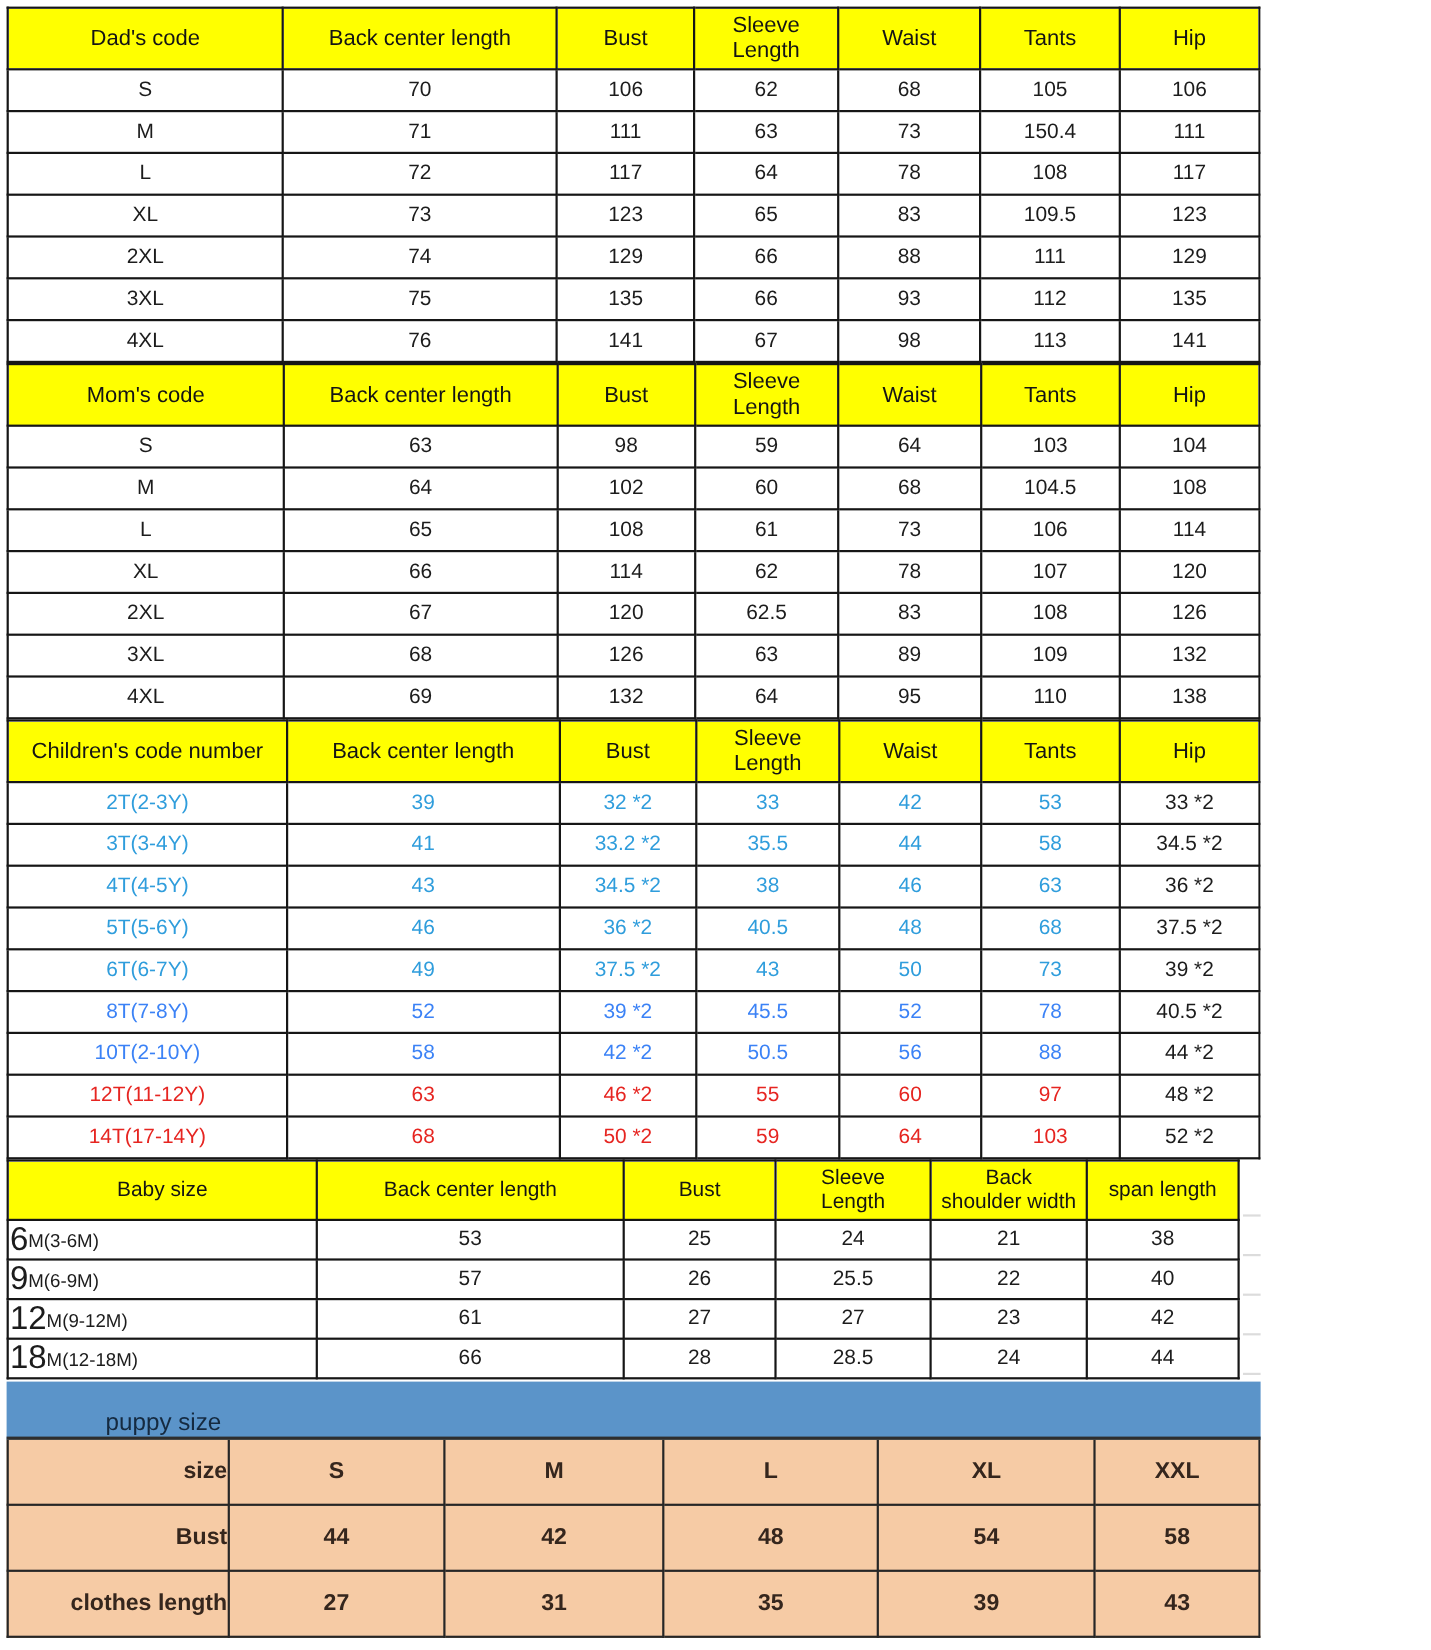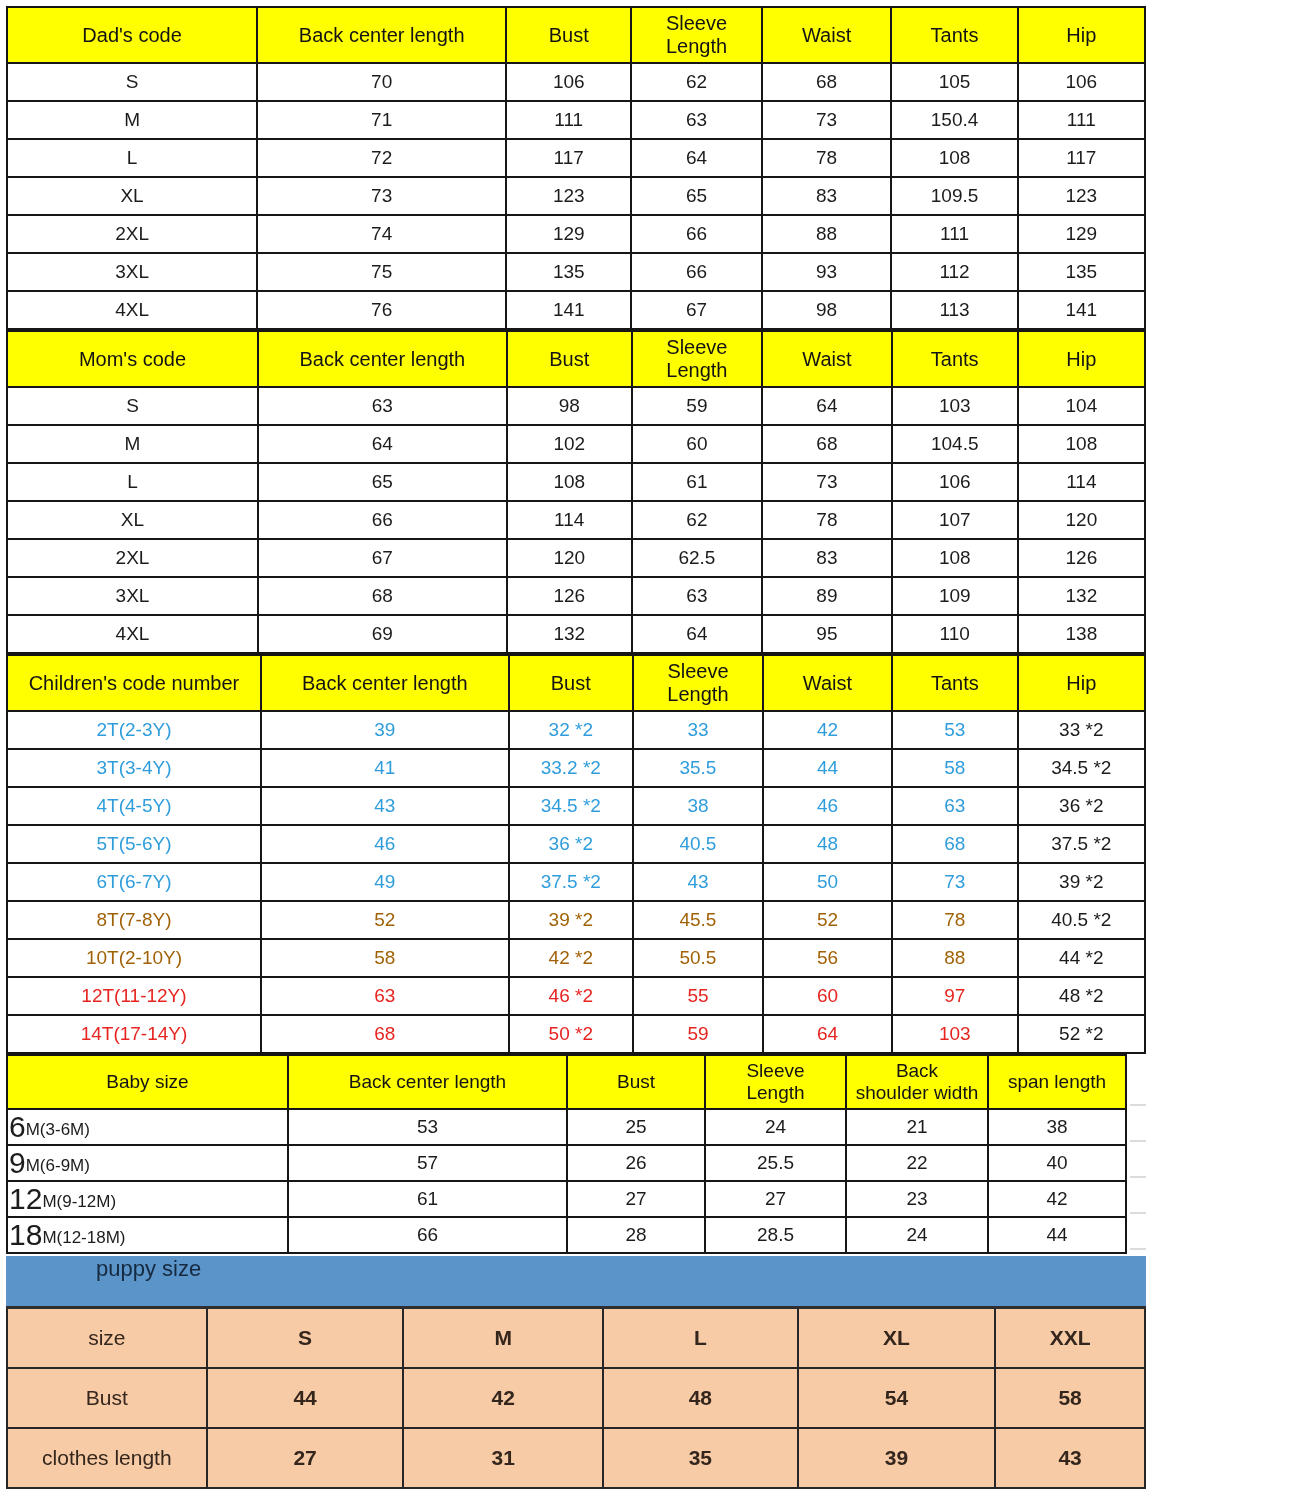--- a/index.html
+++ b/index.html
@@ -8,41 +8,41 @@
 
   .sheet-table{border-collapse:collapse;table-layout:fixed;}
   .sheet-table th,.sheet-table td{border:2px solid #161616;text-align:center;vertical-align:middle;overflow:hidden;padding:0;}
   .sheet-table th{background:#ffff00;font-weight:400;font-size:20px;color:#141414;white-space:pre-line;line-height:1.15;height:54px;}
   .t-baby th{height:52px;font-size:19px;}
   .sheet-table td{font-size:19px;height:36px;}
   .t-baby td{height:34px;}
 
   .ink-black{color:#1c1c1c;}
   .ink-blue{color:#2f9ddc;}
-  .ink-navy{color:#a16207;border-radius:12px;}
+  .ink-navy{color:#3b82f6;border-radius:12px;}
   .ink-red{color:#e62521;}
 
   .baby-label{text-align:left !important;padding-left:1px !important;}
   .baby-label .big{font-size:30px;line-height:1;vertical-align:-2px;}
   .baby-label .rest{font-size:17px;}
 
   
   .gutter-right{position:absolute;top:70px;left:1270px;width:27px;height:1186px;
     background:repeating-linear-gradient(to bottom,#d9d9d9 0 2px,transparent 2px 38px);}
   .gutter-baby{position:absolute;left:1130px;top:1048px;width:136px;height:206px;border-right:2px solid #dcdcdc;}
   .gutter-baby .gl{position:absolute;left:0;width:100%;height:2px;background:#dcdcdc;}
 
-  .puppy-bar{margin:2px 0 0 6px;width:1295px;height:50px;background:#5b94c9;border-bottom:3px solid #2e2e2e;display:flex;align-items:flex-start;}
+  .puppy-bar{margin:2px 0 0 6px;width:1295px;height:50px;background:#5b94c9;border-bottom:3px solid #2e2e2e;display:flex;align-items:flex-end;}
   .puppy-bar-label{margin-left:90px;font-size:22px;color:#152a40;}
 
   .puppy-table{border-collapse:collapse;table-layout:fixed;margin-left:6px;background:#f6cba5;}
   .puppy-table td{border:2px solid #262626;height:58px;text-align:center;vertical-align:middle;
     font-size:21px;color:#35261d;font-weight:600;padding:0;}
   .puppy-table tr:first-child td{border-top:none;}
-  .puppy-table td.p-label{font-weight:400;}
+  .puppy-table td.p-label{font-weight:700;text-align:right;}
 </style>
 </head>
 <body>
 
 <div class="sheet">
 
   <div class="tables">
 
     <table class="sheet-table t-std">
       <colgroup>

